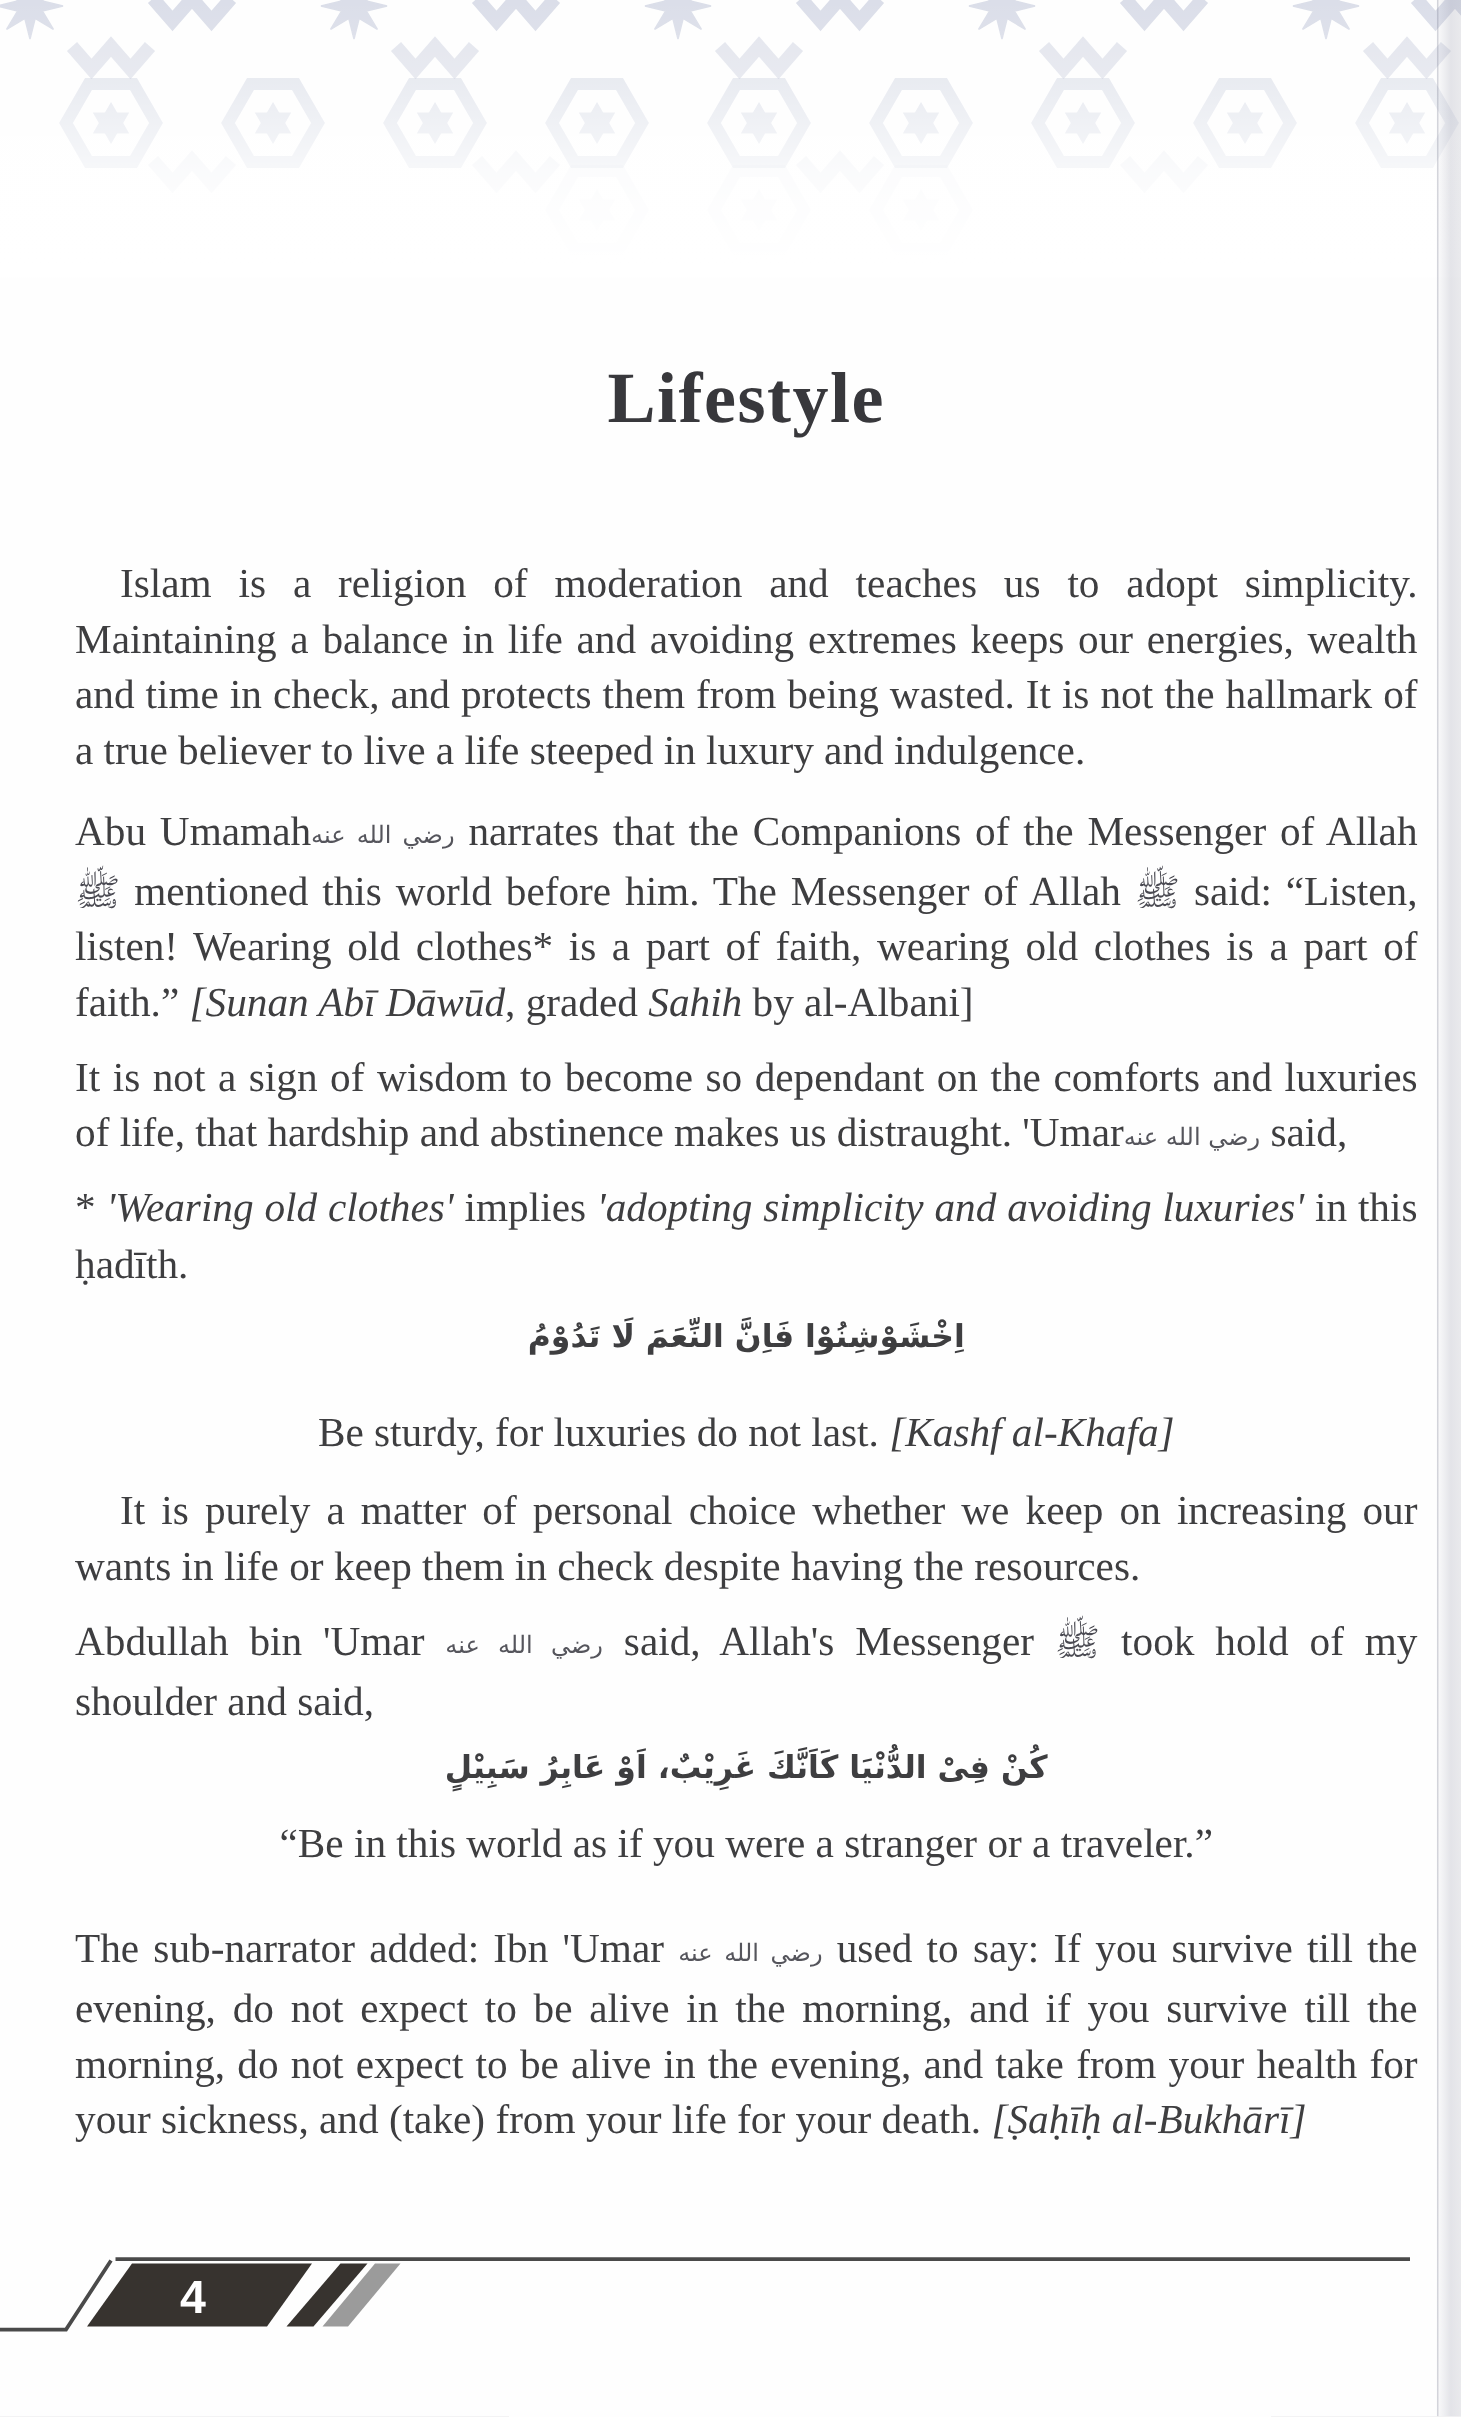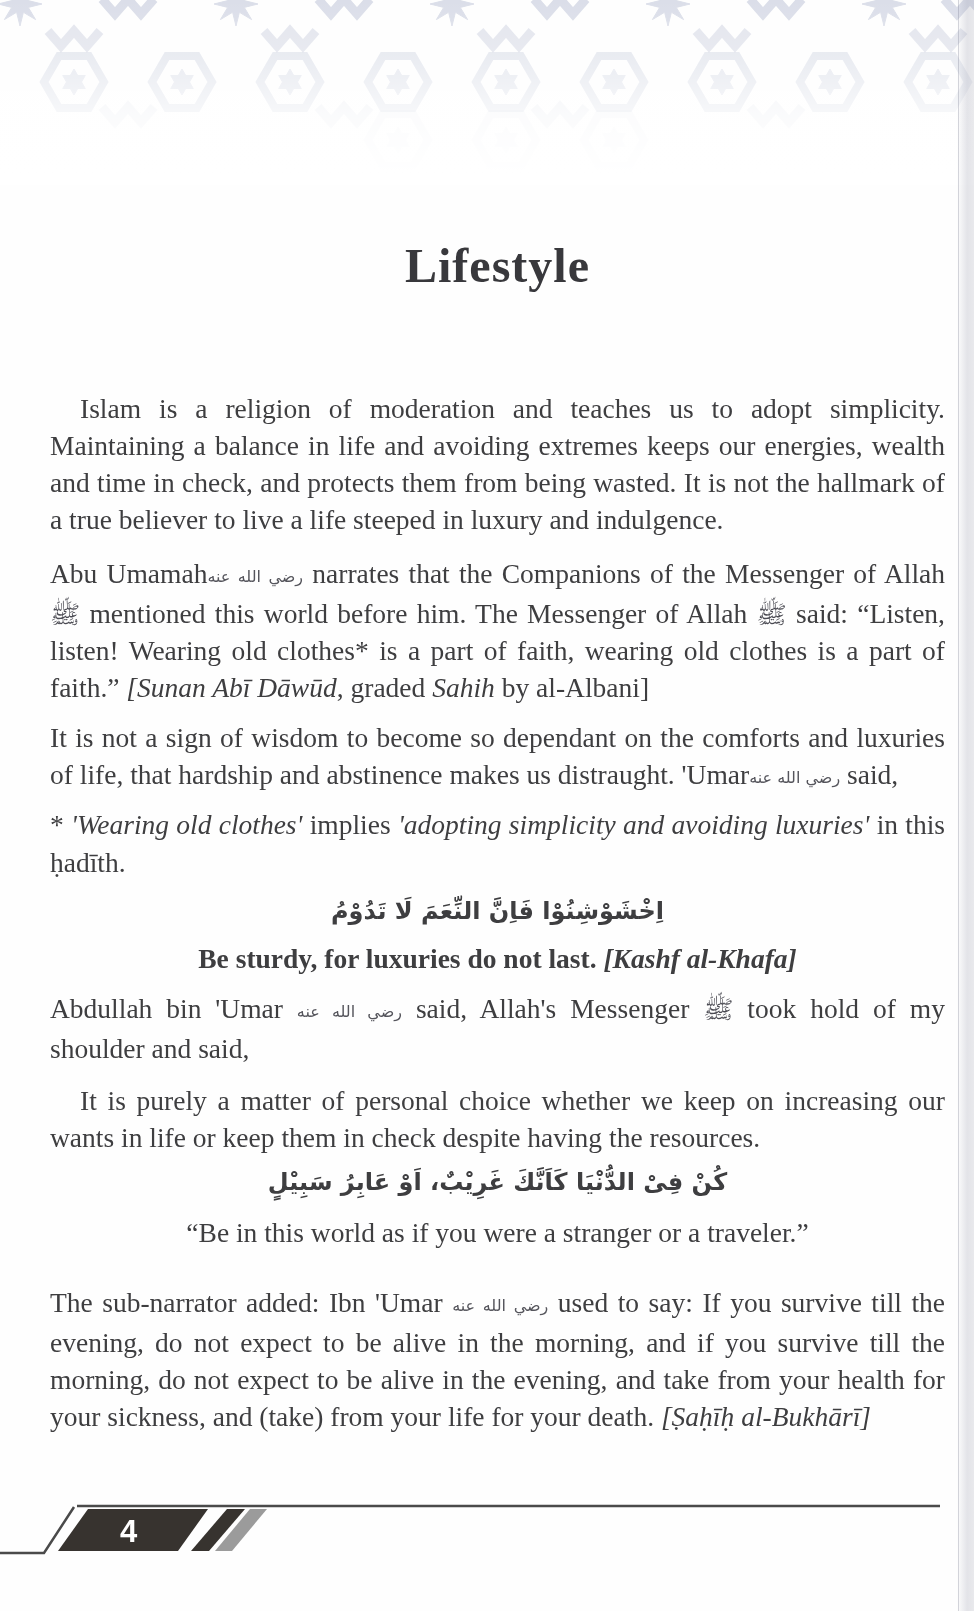--- a/index.html
+++ b/index.html
@@ -40,35 +40,35 @@
     font-weight:bold;
     letter-spacing:1px;
     color:var(--title,#38383c);
   }
   .para{
     font-size:27.5px;line-height:37px;
     text-align:justify;
     margin:0;
   }
   .para.indent{text-indent:30px;}
-  .p-intro{margin-top:94px;}
+  .p-intro{margin-top:74px;}
   .p-abu{margin-top:17px;}
   .p-foot{margin-top:10px;line-height:38px;}
   .p-wisdom{margin-top:13px;}
   .p-arabic1{margin-top:5px;}
-  .p-trans1{margin-top:5px;font-weight:bold;}
+  .p-trans1{margin-top:21px;}
   .p-choice{margin-top:15px;}
   .p-abdullah{margin-top:13px;}
   .p-arabic2{margin-top:2px;}
   .p-trans2{margin-top:8px;}
   .p-subnarr{margin-top:33px;}
   .center{text-align:center;text-indent:0;}
   .arabic{
     font-family:"DejaVu Sans",sans-serif;
-    font-size:24px;line-height:48px;
+    font-size:21px;line-height:48px;
     font-weight:bold;
     direction:rtl;
     text-align:center;
   }
   .seg-italic{font-style:italic;}
   .seg-honorific{
     font-family:"DejaVu Sans",sans-serif;
     font-size:16px;
     letter-spacing:-0.5px;
     color:#55555c;
@@ -169,23 +169,23 @@
     <p class="para p-abu"><span>Abu Umamah</span><span class="seg-honorific">رضي الله عنه</span><span> narrates that the Companions of the Messenger of Allah </span><span class="seg-honorific-saw">ﷺ</span><span> mentioned this world before him. The Messenger of Allah </span><span class="seg-honorific-saw">ﷺ</span><span> said: “Listen, listen! Wearing old clothes* is a part of faith, wearing old clothes is a part of faith.” </span><span class="seg-italic">[Sunan Abī Dāwūd</span><span>, graded </span><span class="seg-italic">Sahih</span><span> by al-Albani]</span></p>
 
     <p class="para p-wisdom"><span>It is not a sign of wisdom to become so dependant on the comforts and luxuries of life, that hardship and abstinence makes us distraught. 'Umar</span><span class="seg-honorific">رضي الله عنه</span><span> said,</span></p>
 
     <p class="para p-foot"><span>* </span><span class="seg-italic">'Wearing old clothes'</span><span> implies </span><span class="seg-italic">'adopting simplicity and avoiding luxuries'</span><span> in this ḥadīth.</span></p>
 
     <p class="para arabic p-arabic1" dir="rtl"><span>اِخْشَوْشِنُوْا فَاِنَّ النِّعَمَ لَا تَدُوْمُ</span></p>
 
     <p class="para center p-trans1"><span>Be sturdy, for luxuries do not last. </span><span class="seg-italic">[Kashf al-Khafa]</span></p>
 
+    <p class="para indent p-choice"><span>It is purely a matter of personal choice whether we keep on increasing our wants in life or keep them in check despite having the resources.</span></p>
+
     <p class="para p-abdullah"><span>Abdullah bin 'Umar </span><span class="seg-honorific">رضي الله عنه</span><span> said, Allah's Messenger </span><span class="seg-honorific-saw">ﷺ</span><span> took hold of my shoulder and said,</span></p>
-
-    <p class="para indent p-choice"><span>It is purely a matter of personal choice whether we keep on increasing our wants in life or keep them in check despite having the resources.</span></p>
 
     <p class="para arabic p-arabic2" dir="rtl"><span>كُنْ فِىْ الدُّنْيَا كَاَنَّكَ غَرِيْبٌ، اَوْ عَابِرُ سَبِيْلٍ</span></p>
 
     <p class="para center p-trans2"><span>“Be in this world as if you were a stranger or a traveler.”</span></p>
 
     <p class="para p-subnarr"><span>The sub-narrator added: Ibn 'Umar </span><span class="seg-honorific">رضي الله عنه</span><span> used to say: If you survive till the evening, do not expect to be alive in the morning, and if you survive till the morning, do not expect to be alive in the evening, and take from your health for your sickness, and (take) from your life for your death. </span><span class="seg-italic">[Ṣaḥīḥ al-Bukhārī]</span></p>
 
   </div>
 
   <svg class="footer-svg" width="974" height="70" viewBox="0 0 974 70">

